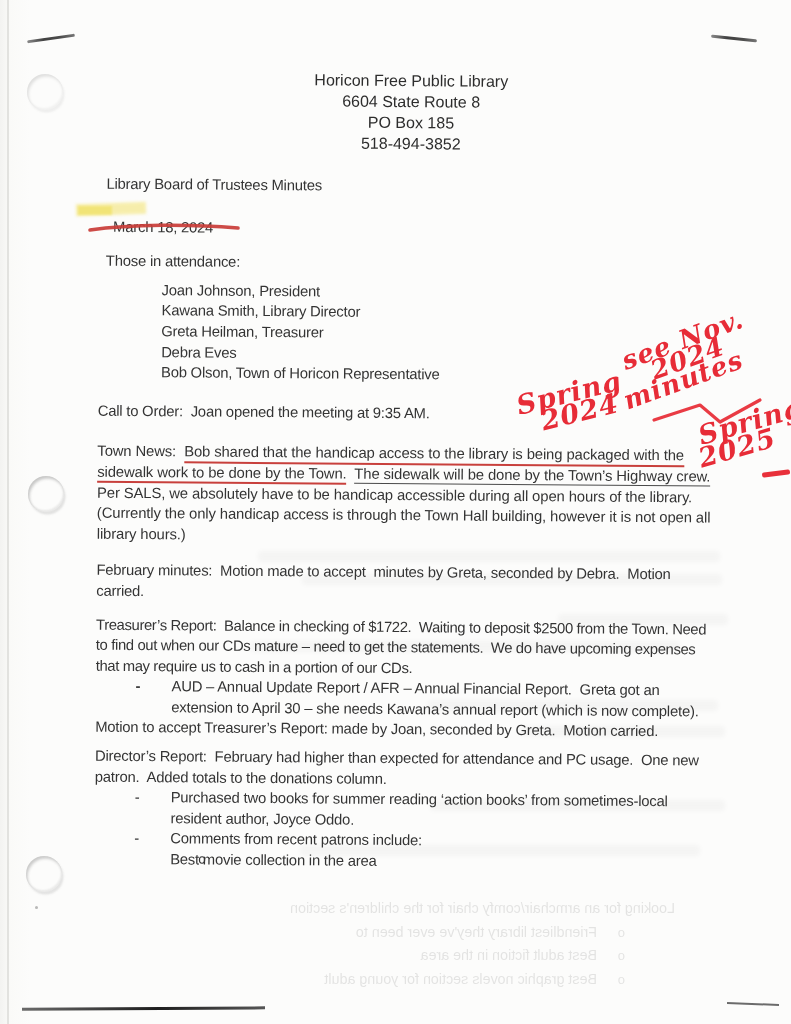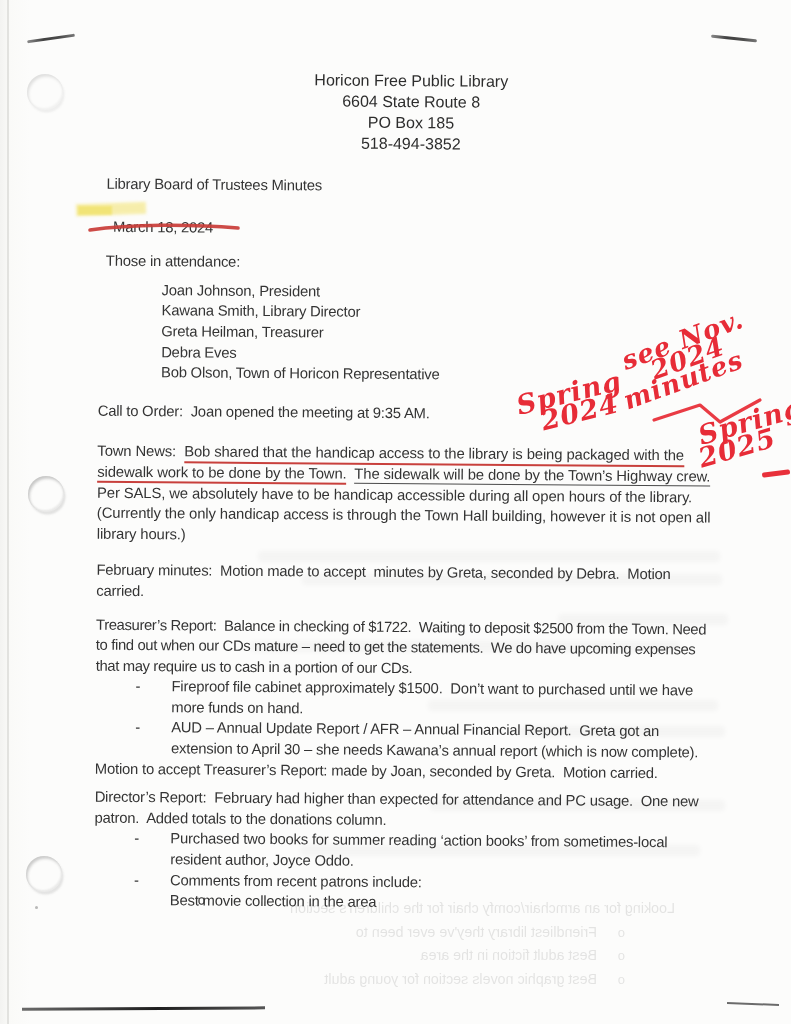--- a/index.html
+++ b/index.html
@@ -127,21 +127,21 @@
     </div>
 
     <p class="para m-call">Call to Order:&nbsp; Joan opened the meeting at 9:35 AM.</p>
 
     <p class="para m-town"><span>Town News:&nbsp; </span><span class="red-ul">Bob shared that the handicap access to the library is being packaged with the sidewalk work to be done by the Town.</span><span>&nbsp; </span><span class="blk-ul">The sidewalk will be done by the Town’s Highway crew.</span><span>&nbsp; Per SALS, we absolutely have to be handicap accessible during all open hours of the library.&nbsp; (Currently the only handicap access is through the Town Hall building, however it is not open all library hours.)</span></p>
 
     <p class="para m-feb">February minutes:&nbsp; Motion made to accept&nbsp; minutes by Greta, seconded by Debra.&nbsp; Motion carried.</p>
 
     <p class="para m-treas">Treasurer’s Report:&nbsp; Balance in checking of $1722.&nbsp; Waiting to deposit $2500 from the Town. Need to find out when our CDs mature – need to get the statements.&nbsp; We do have upcoming expenses that may require us to cash in a portion of our CDs.</p>
     <ul class="bullets">
-      <li><span class="marker">-</span><span>Fireproof file cabinet approximately $1500.&nbsp; Don’t want to purchased until we have more funds on hand.</span></li>
+      <li><span class="marker">-</span></li>
       <li><span class="marker">-</span><span>AUD – Annual Update Report / AFR – Annual Financial Report.&nbsp; Greta got an extension to April 30 – she needs Kawana’s annual report (which is now complete).</span></li>
     </ul>
     <p class="para">Motion to accept Treasurer’s Report: made by Joan, seconded by Greta.&nbsp; Motion carried.</p>
 
     <p class="para m-dir">Director’s Report:&nbsp; February had higher than expected for attendance and PC usage.&nbsp; One new patron.&nbsp; Added totals to the donations column.</p>
     <ul class="bullets">
       <li><span class="marker">-</span><span>Purchased two books for summer reading ‘action books’ from sometimes-local resident author, Joyce Oddo.</span></li>
       <li><span class="marker">-</span><span>Comments from recent patrons include:</span></li>
       <li class="sub"><span class="marker">o</span><span>Best movie collection in the area</span></li>
     </ul>

